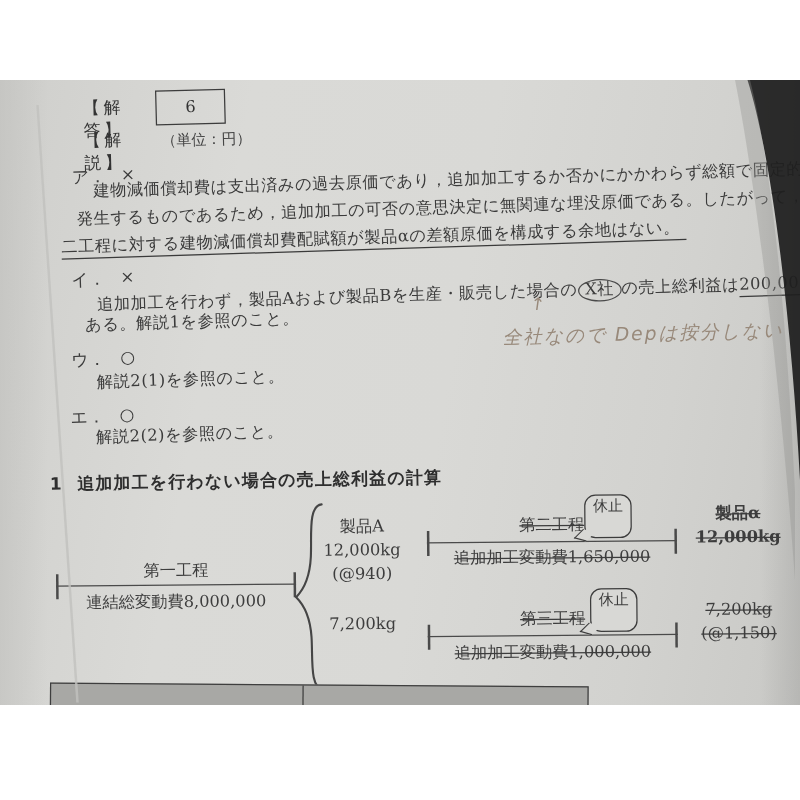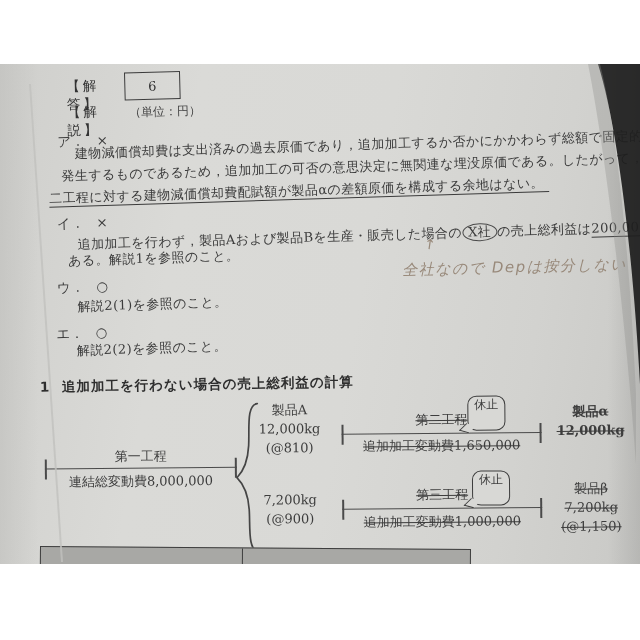--- a/index.html
+++ b/index.html
@@ -138,28 +138,27 @@
       <div class="pline" style="top:22px;"></div>
       <div class="tickL" style="left:0;top:13px;"></div>
       <div class="tickR" style="right:0;top:13px;"></div>
       <div class="pcost" style="top:27px;">連結総変動費8,000,000</div>
     </div>
 
     <svg class="abs" style="left:234px;top:336px;" width="28" height="154">
       <path d="M24 3 C13 4 16 28 15 45 C14 62 9 71 3 77 C9 83 14 92 15 109 C16 126 13 150 24 151" fill="none" stroke="#454545" stroke-width="1.7" stroke-linecap="round"></path>
     </svg>
 
-    <div class="prod" style="left:248px;top:336px;width:84px;">
+    <div class="prod" style="left:248px;top:348px;width:84px;">
       <div>製品A</div>
       <div>12,000kg</div>
-      <div>(@810)</div>
+      <div>(@940)</div>
     </div>
     <div class="prod" style="left:248px;top:426px;width:84px;">
       <div>7,200kg</div>
-      <div>(@900)</div>
     </div>
 
     <div class="pgroup" style="left:342px;top:344px;width:200px;height:48px;">
       <div class="pname strike" style="top:4px;">第二工程</div>
       <div class="bubble" style="left:126px;top:-11px;">休止</div>
       <div class="pline" style="top:26px;"></div>
       <div class="tickL" style="left:0;top:17px;"></div>
       <div class="tickR" style="right:0;top:17px;"></div>
       <div class="pcost strike" style="top:30px;">追加加工変動費1,650,000</div>
     </div>
@@ -170,21 +169,20 @@
 
     <div class="pgroup" style="left:342px;top:419px;width:200px;height:48px;">
       <div class="pname strike" style="top:4px;">第三工程</div>
       <div class="bubble" style="left:130px;top:-11px;">休止</div>
       <div class="pline" style="top:26px;"></div>
       <div class="tickL" style="left:0;top:17px;"></div>
       <div class="tickR" style="right:0;top:17px;"></div>
       <div class="pcost strike" style="top:31px;">追加加工変動費1,000,000</div>
     </div>
     <div class="prod" style="left:548px;top:416px;width:86px;line-height:21px;">
-      <div class="strike">製品β</div>
       <div class="strike">7,200kg</div>
       <div class="strike">(@1,150)</div>
     </div>
   </div>
 
   <div class="abs cut-table">
     <div class="divider"></div>
   </div>
 
   <svg class="abs wedge">

